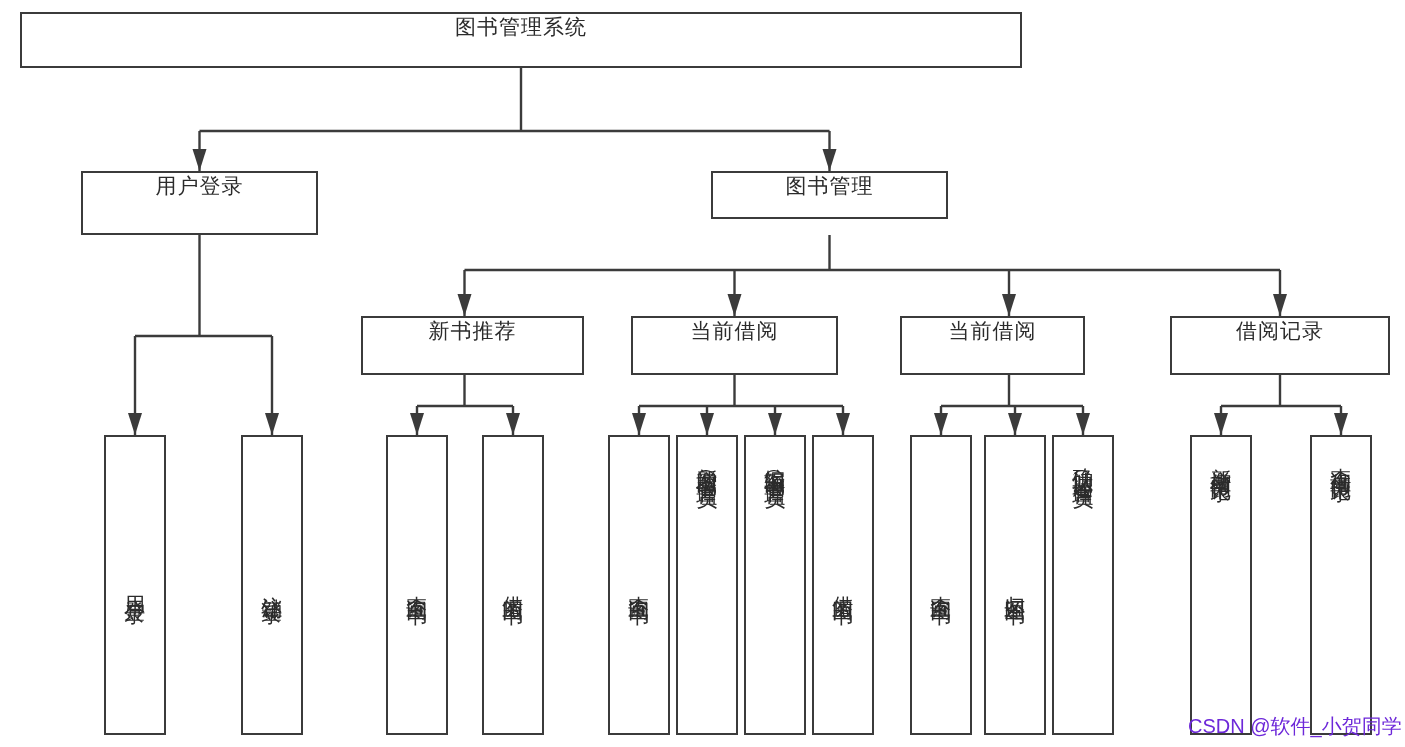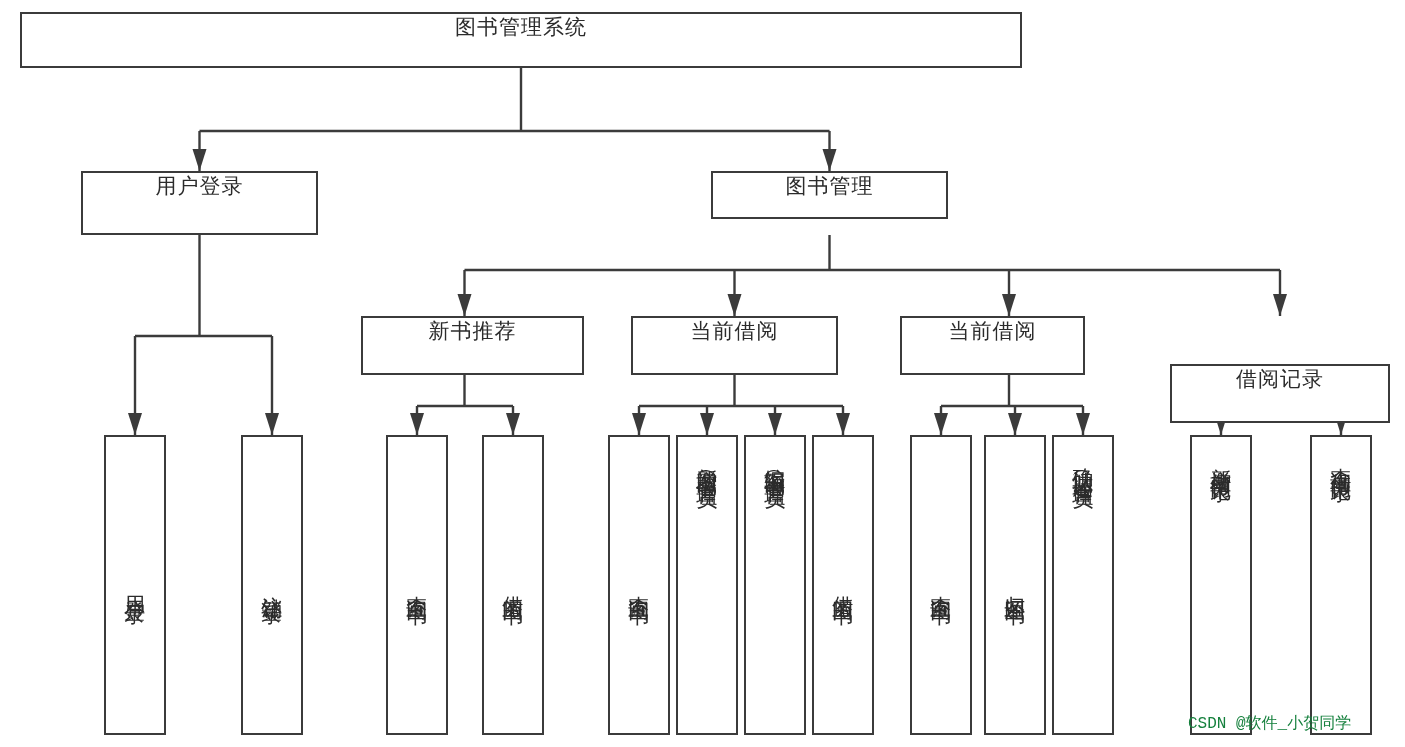--- a/index.html
+++ b/index.html
@@ -33,25 +33,24 @@
     letter-spacing:3px;
     font-size:21px;
   }
   .node-box.vertical.centered{align-items:center;padding-top:0;}
   svg.edges{position:absolute;left:0;top:0;width:1405px;height:747px;pointer-events:none;}
   .edge-line{stroke:#3b3b3b;stroke-width:2.4;fill:none;}
   .edge-head{fill:#3b3b3b;}
   #watermark{
     position:absolute;
     left:1188px;top:713px;
-    font-size:16px;
-    color:#15803d;
+    font-size:20px;
+    color:#6d28d9;
     white-space:nowrap;
     user-select:none;
-    font-family:Liberation Mono, monospace;
   }
 </style>
 </head>
 <body>
 
 <div id="chart-root">
   <svg class="edges" id="edge-layer" viewBox="0 0 1405 747">
       <line x1="521" y1="68" x2="521" y2="131" class="edge-line"></line>
       <line x1="199.5" y1="131" x2="829.5" y2="131" class="edge-line"></line>
       <line x1="199.5" y1="131" x2="199.5" y2="171" class="edge-line"></line>
@@ -117,21 +116,21 @@
       </div>
       <div class="node-box" style="left: 361px; top: 316px; width: 223px; height: 59px;">
         <span class="node-label">新书推荐</span>
       </div>
       <div class="node-box" style="left: 631px; top: 316px; width: 207px; height: 59px;">
         <span class="node-label">当前借阅</span>
       </div>
       <div class="node-box" style="left: 900px; top: 316px; width: 185px; height: 59px;">
         <span class="node-label">当前借阅</span>
       </div>
-      <div class="node-box" style="left: 1170px; top: 316px; width: 220px; height: 59px; margin-top: 48px;">
+      <div class="node-box" style="left: 1170px; top: 316px; width: 220px; height: 59px;">
         <span class="node-label">借阅记录</span>
       </div>
       <div class="node-box vertical centered" style="left: 104px; top: 435px; width: 62px; height: 300px;">
         <span class="node-label">用户登录</span>
       </div>
       <div class="node-box vertical centered" style="left: 241px; top: 435px; width: 62px; height: 300px;">
         <span class="node-label">注销登录</span>
       </div>
       <div class="node-box vertical centered" style="left: 386px; top: 435px; width: 62px; height: 300px;">
         <span class="node-label">查询图书</span>

